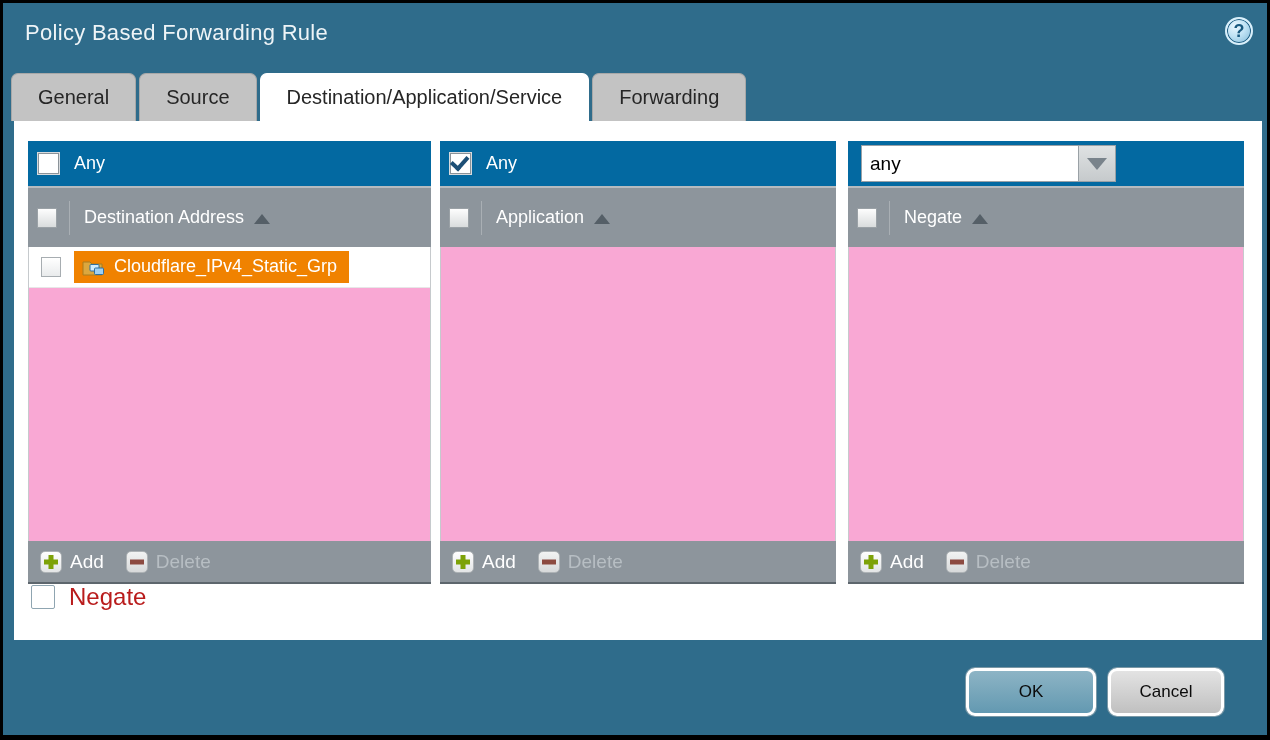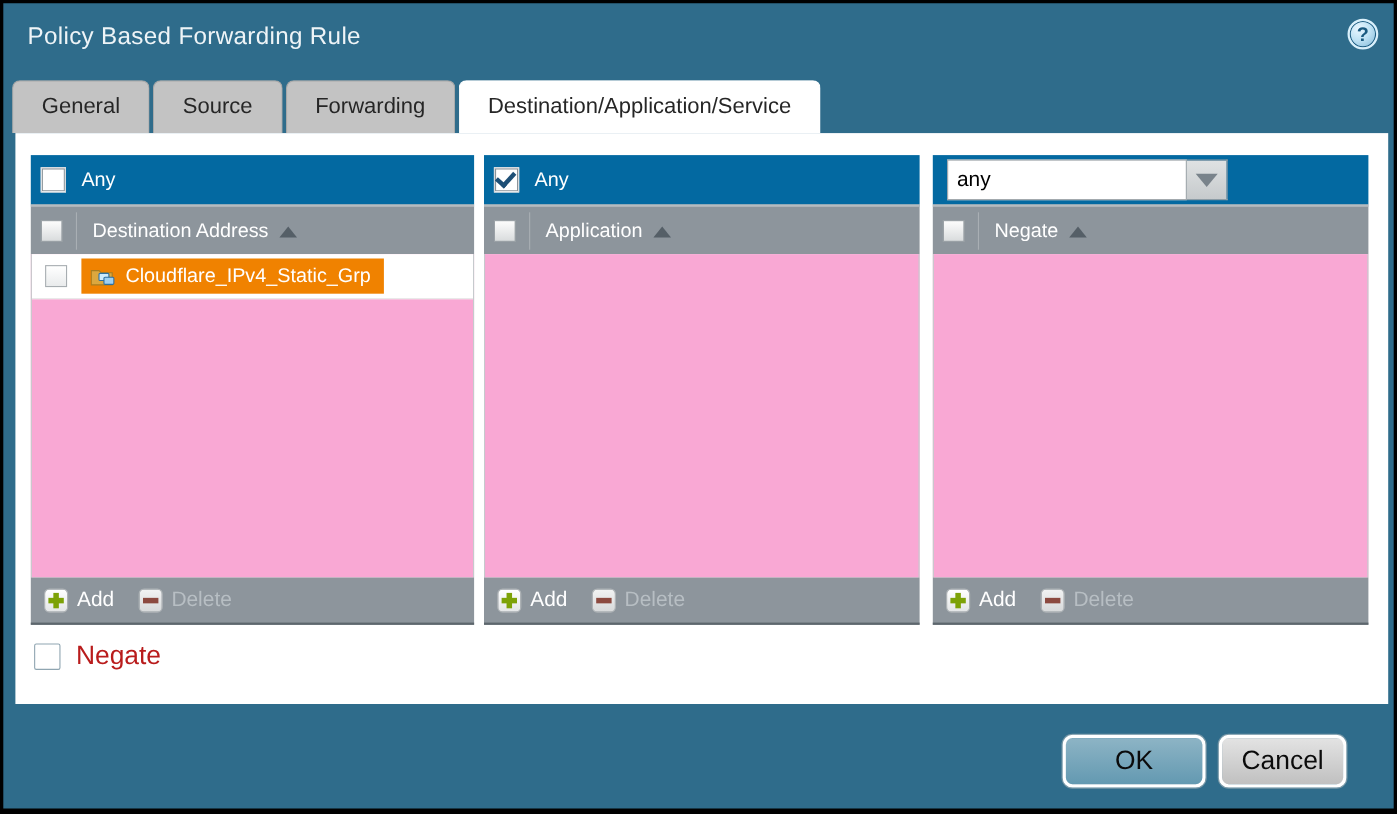--- a/index.html
+++ b/index.html
@@ -42,21 +42,21 @@
   .column { position:absolute; top:20px; height:427px; }
   .col-1 { left:14px;  width:403px; }
   .col-2 { left:426px; width:396px; }
   .col-3 { left:834px; width:396px; }
   .col-header {
     height:45px; background:#0369a1; display:flex; align-items:center;
     padding-left:9px; gap:14px;
   }
   .col-header .any-label { color:#fff; font-size:18px; }
   .col-subheader {
-    height:45px; background:#8d959c; border-top:2px solid #b6bbbf;
+    height:61px; background:#8d959c; border-top:2px solid #b6bbbf;
     display:flex; align-items:center; padding-left:9px;
   }
   .subheader-label-cell {
     display:flex; align-items:center; gap:10px;
     border-left:1px solid #a9afb4; margin-left:12px; padding-left:14px;
     height:34px;
   }
   .subheader-label { color:#fff; font-size:18px; }
   .sort-asc {
     width:0; height:0; border-left:8px solid transparent; border-right:8px solid transparent;
@@ -131,39 +131,39 @@
   .negate-wrap {
     position:absolute; left:17px; top:462px;
     display:flex; align-items:center; gap:14px;
   }
   .negate-label { font-size:24px; color:#b91c1c; }
   
   .btn {
     position:absolute; top:665px; height:48px;
     border-radius:9px; border:3px solid #fff;
     display:flex; align-items:center; justify-content:center;
-    font-size:24px; color:#0b0b0b; cursor:pointer;
+    font-size:17px; color:#0b0b0b; cursor:pointer;
     box-shadow:0 0 0 1px #7a98a6;
   }
   .btn-ok { left:963px; width:130px; background:linear-gradient(#8db4c5,#6399b1); }
   .btn-cancel { left:1105px; width:116px; background:linear-gradient(#e3e3e3,#c0c0c0); }
 </style>
 </head>
 <body>
 
 <div class="frame">
 
   <div class="dlg-title">Policy Based Forwarding Rule</div>
   <div class="help-icon">?</div>
 
   <div class="tabbar">
     <div class="tab">General</div>
     <div class="tab">Source</div>
+    <div class="tab active">Destination/Application/Service</div>
     <div class="tab">Forwarding</div>
-    <div class="tab active">Destination/Application/Service</div>
   </div>
 
   <div class="content">
 
     <div class="column col-1">
       <div class="col-header">
         <div class="cb cb-header"></div>
         <span class="any-label">Any</span>
       </div>
       <div class="col-subheader">

